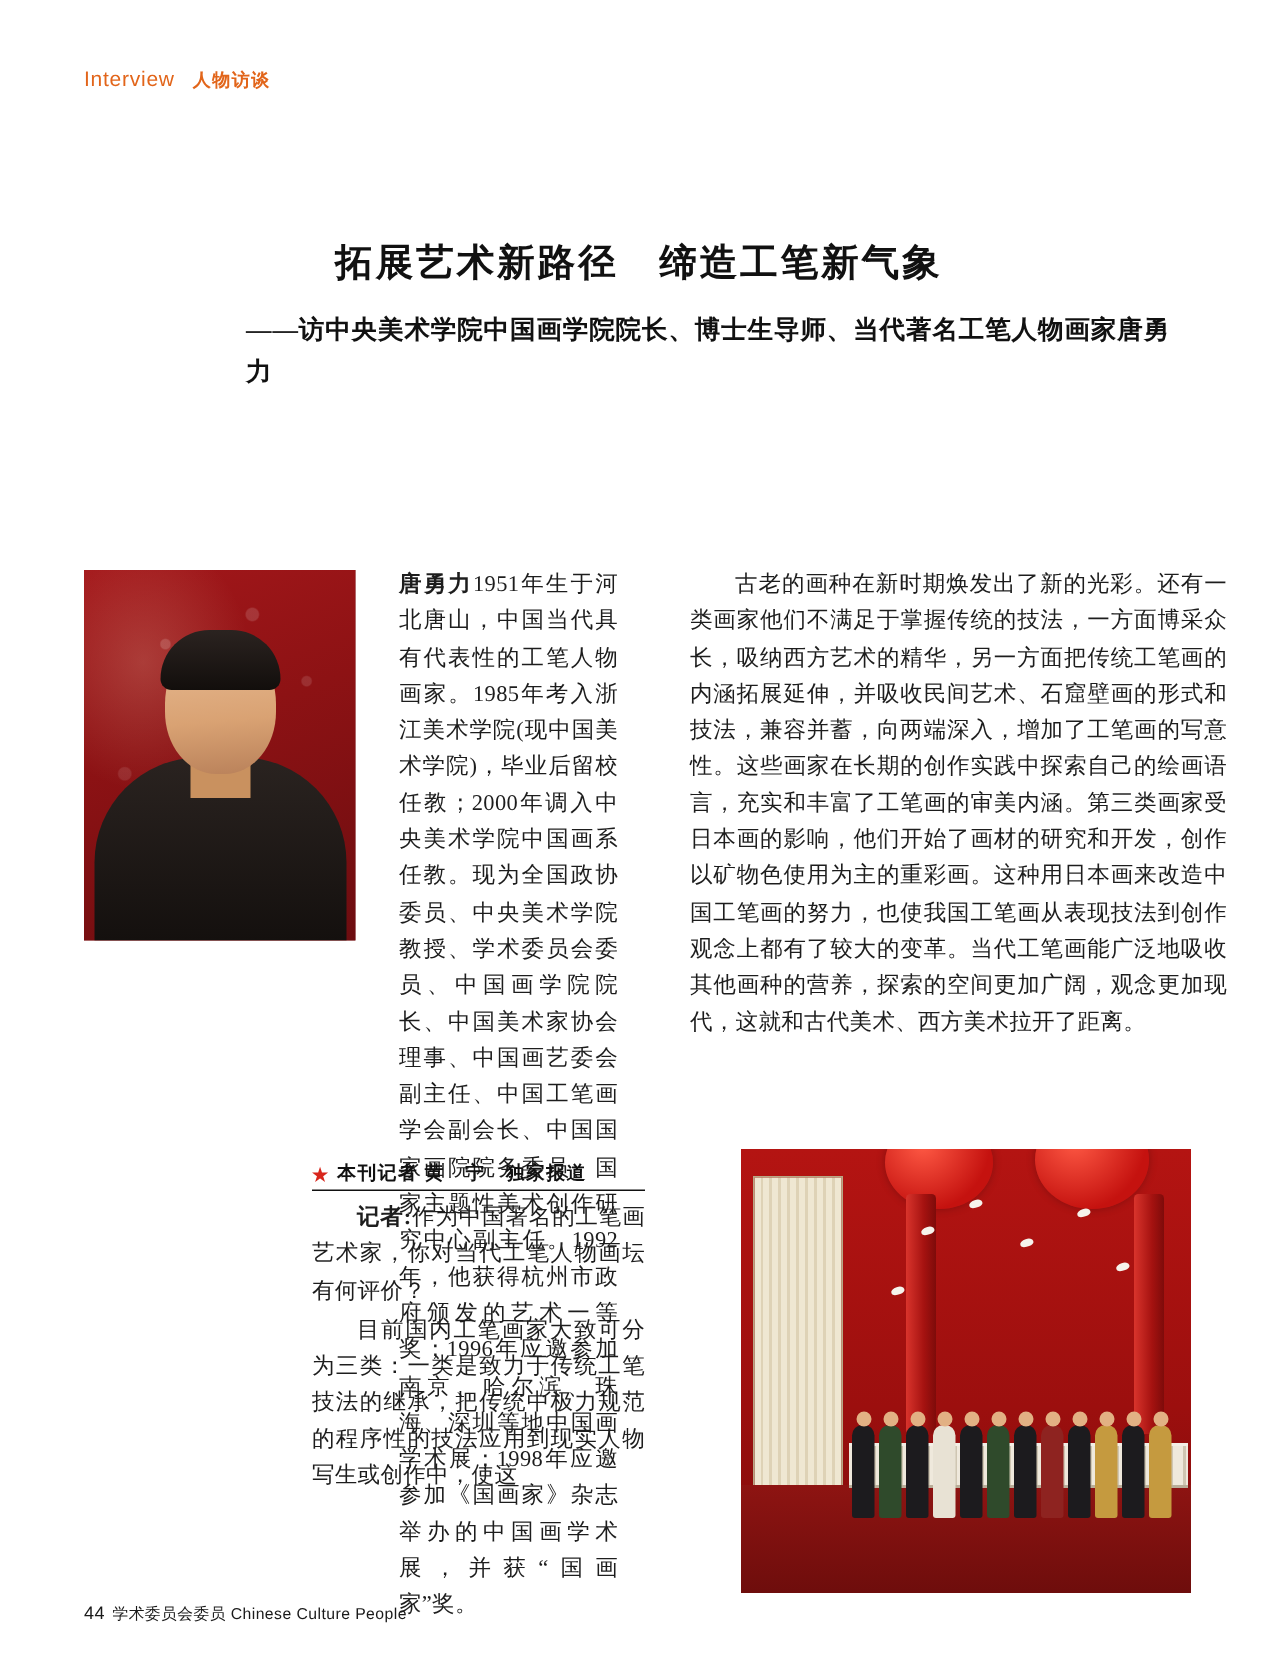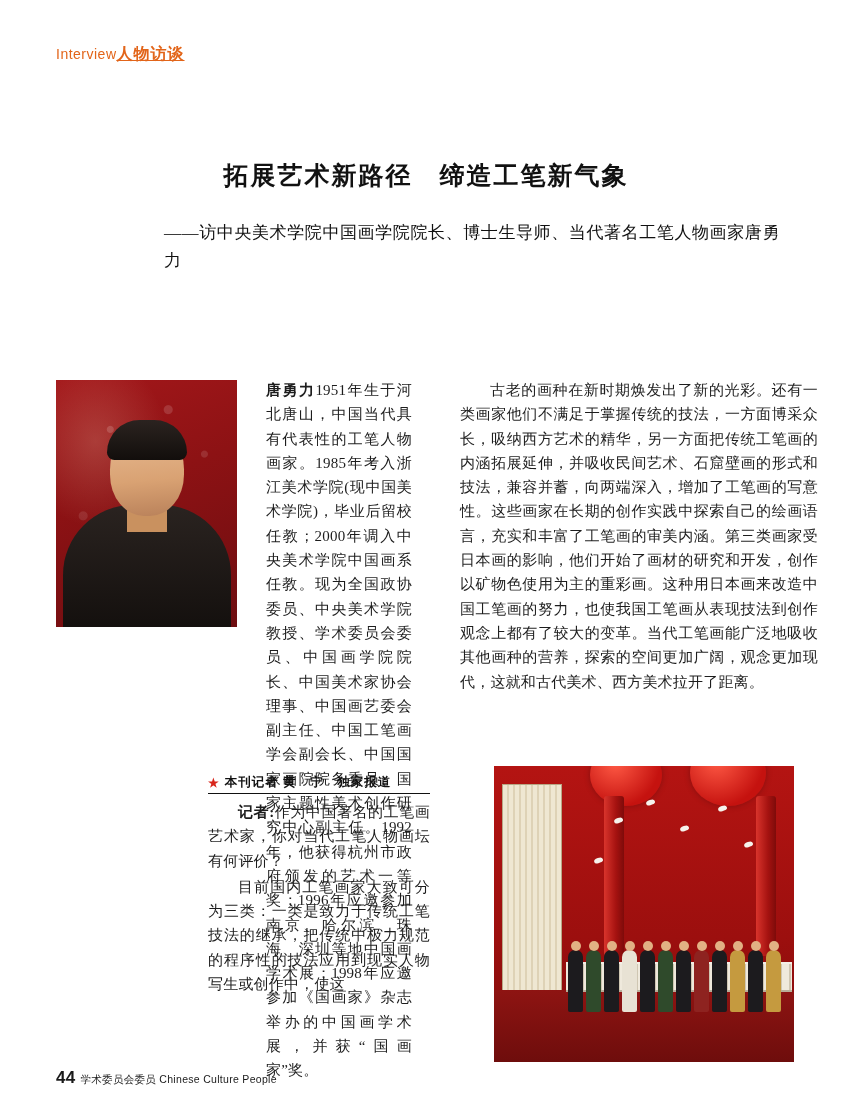--- a/index.html
+++ b/index.html
@@ -25,49 +25,48 @@
   .header {
     position: absolute;
     left: 56px;
     top: 44px;
     font-family: "Liberation Sans", sans-serif;
     font-size: 14px;
     color: #e2651a;
     letter-spacing: 0.5px;
   }
   .header .cn {
-    margin-left: 0;
-    font-size: 16px;
+    margin-left: 12px;
+    font-size: 12px;
     font-weight: bold;
     letter-spacing: 1px;
-    text-decoration: underline;
   }
 
   
   .title-wrap {
     position: absolute;
     left: 56px;
     top: 160px;
     width: 740px;
   }
   .main-title {
     font-family: "Liberation Serif", "DejaVu Serif", serif;
     font-size: 25px;
     font-weight: bold;
     letter-spacing: 2px;
     color: #111;
     text-align: center;
     line-height: 1.25;
   }
   .sub-title {
-    margin-top: 28px;
+    margin-top: 15px;
     margin-left: 108px;
     width: 630px;
     font-size: 17px;
-    font-weight: normal;
+    font-weight: bold;
     color: #111;
     line-height: 1.62;
     letter-spacing: 0.6px;
   }
 
   
   .portrait {
     position: absolute;
     left: 56px;
     top: 380px;
@@ -299,21 +298,21 @@
   
   .footer {
     position: absolute;
     left: 56px;
     top: 1068px;
     font-family: "Liberation Sans", sans-serif;
     font-size: 10.5px;
     color: #1a1a1a;
     letter-spacing: 0.3px;
   }
-  .footer .pg { font-weight: bold; font-size: 17px; margin-right: 5px; }
+  .footer .pg { font-weight: normal; font-size: 12px; margin-right: 5px; }
 </style>
 </head>
 <body>
 
 <div class="page">
 
   <div class="header">
     <span>Interview</span><span class="cn">人物访谈</span>
   </div>
 

